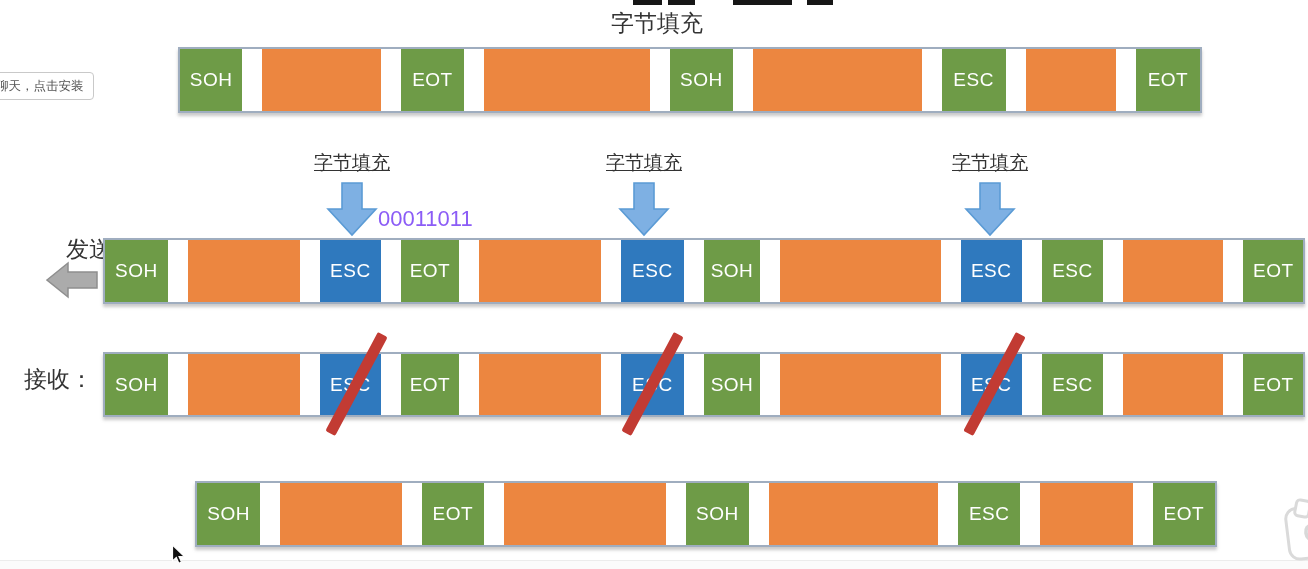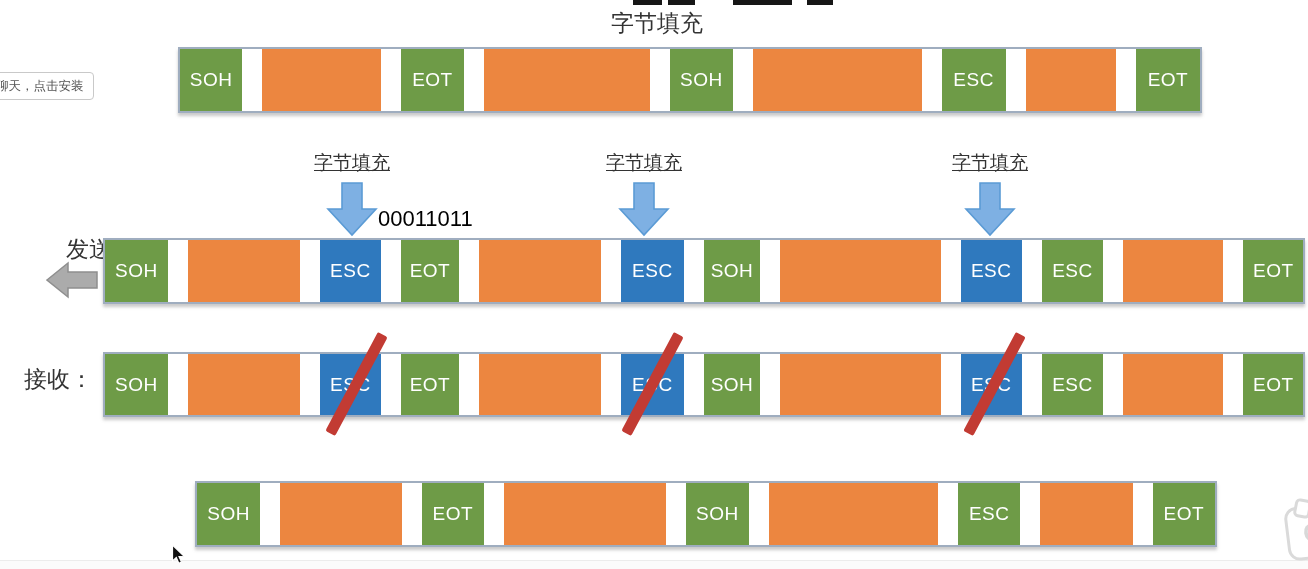--- a/index.html
+++ b/index.html
@@ -32,21 +32,21 @@
 
   
   .stuff-label{
     position:absolute;top:150px;transform:translateX(-50%);
     font-size:19px;white-space:nowrap;text-decoration:underline;
   }
   .stuff-arrow{position:absolute;top:182px;transform:translateX(-50%);}
 
   .title{position:absolute;left:611px;top:8px;font-size:23px;}
   .byte-value{
-    position:absolute;left:378px;top:206px;font-size:22px;color:#000000;
+    position:absolute;left:378px;top:206px;font-size:22px;color:#8b5cf6;
     font-family:"Liberation Sans",sans-serif;
   }
   .send-label{position:absolute;left:38px;top:234px;font-size:23px;margin-left:28px;}
   .recv-label{position:absolute;left:24px;top:364px;font-size:23px;}
   .send-arrow{position:absolute;left:46px;top:261px;}
 
   
   .tooltip{
     position:absolute;left:-14px;top:72px;height:26px;
     background:#fff;border:1px solid #c9c9c9;border-radius:4px;

